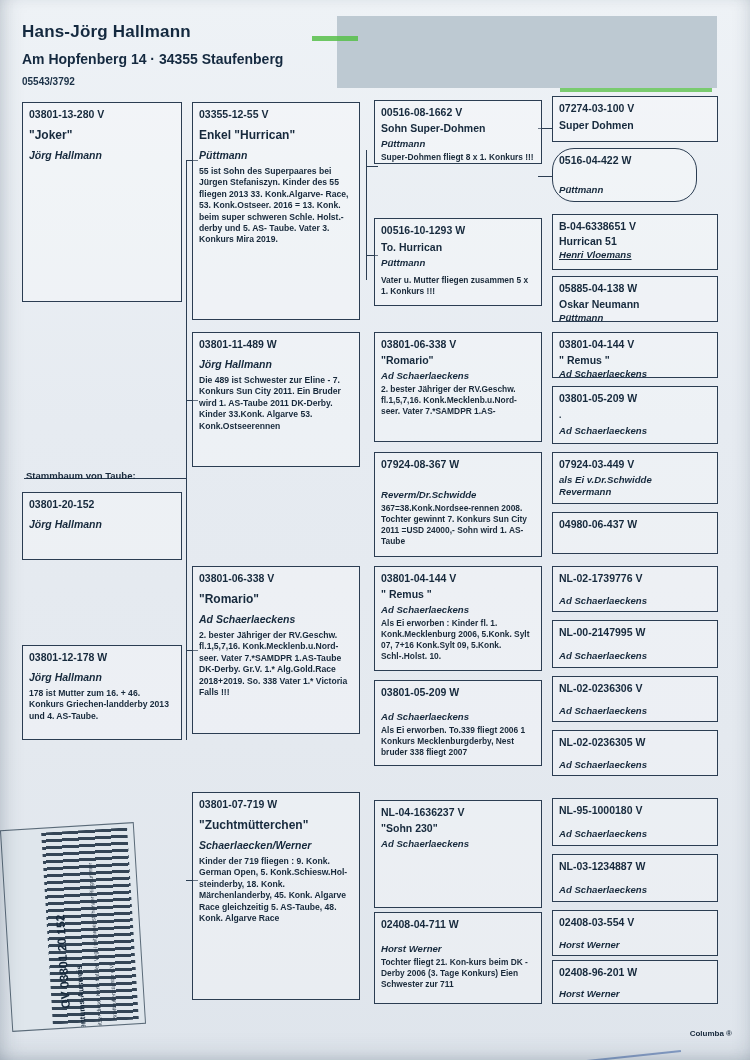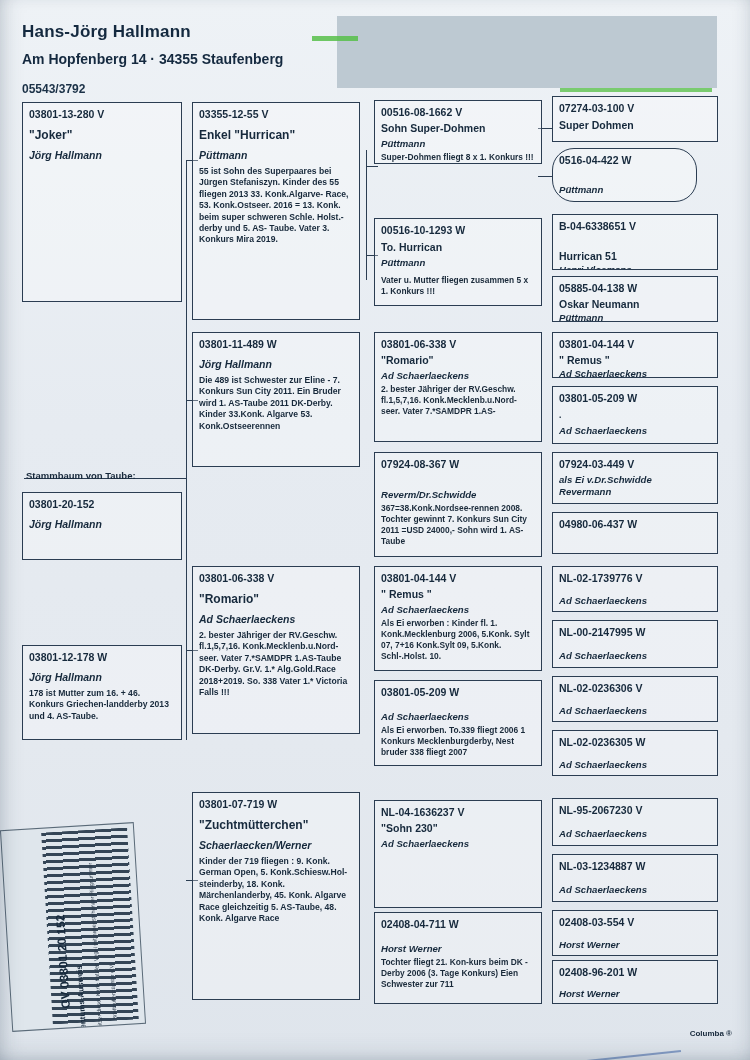--- a/index.html
+++ b/index.html
@@ -21,21 +21,21 @@
     position:absolute;left:0;top:0;width:750px;height:1060px;
     box-shadow:inset 14px 0 26px -18px rgba(40,60,80,.35),
                inset -10px 0 24px -18px rgba(40,60,80,.30),
                inset 0 -14px 30px -20px rgba(40,60,80,.35);
     pointer-events:none;
   }
   
   .hdr{position:absolute;left:22px;top:22px;}
   .hdr .name{font-size:17px;font-weight:bold;letter-spacing:.2px;color:#14293f;}
   .hdr .addr{font-size:14px;font-weight:bold;margin-top:9px;color:#14293f;}
-  .hdr .phone{font-size:12px;font-weight:bold;margin-top:15px;color:#1b3147;}
+  .hdr .phone{font-size:10px;font-weight:bold;margin-top:9px;color:#1b3147;}
   .redact{
     position:absolute;left:337px;top:16px;width:380px;height:72px;
     background:#b9c6ce;opacity:.92;
   }
   .hl-green{
     position:absolute;left:312px;top:36px;width:46px;height:5px;
     background:#57c04a;opacity:.85;
   }
   .hl-green2{
     position:absolute;left:560px;top:88px;width:152px;height:4px;
@@ -234,21 +234,21 @@
   <div class="c-nick" style="margin-top:4px;font-size:10.5px;">Super Dohmen</div>
 </div>
 
 <div class="card" style="left:552px;top:148px;width:145px;height:54px;border-radius:22px;">
   <div class="c-id">0516-04-422 W</div>
   <div class="c-sub" style="margin-top:17px;">Püttmann</div>
 </div>
 
 <div class="card" style="left:552px;top:214px;width:166px;height:56px;">
   <div class="c-id">B-04-6338651 V</div>
-  <div class="c-nick" style="margin-top:17px;font-size:10.5px;">Hurrican 51</div>
+  <div class="c-nick" style="margin-top:2px;font-size:10.5px;">Hurrican 51</div>
   <div class="c-sub" style="margin-top:2px;text-decoration:underline;">Henri Vloemans</div>
 </div>
 
 <div class="card" style="left:552px;top:276px;width:166px;height:46px;">
   <div class="c-id">05885-04-138 W</div>
   <div class="c-nick" style="margin-top:3px;font-size:10.5px;">Oskar Neumann</div>
   <div class="c-sub" style="margin-top:2px;">Püttmann</div>
 </div>
 
 <div class="card" style="left:552px;top:332px;width:166px;height:46px;">
@@ -287,21 +287,21 @@
   <div class="c-id">NL-02-0236306 V</div>
   <div class="c-sub" style="margin-top:10px;">Ad Schaerlaeckens</div>
 </div>
 
 <div class="card" style="left:552px;top:730px;width:166px;height:46px;">
   <div class="c-id">NL-02-0236305 W</div>
   <div class="c-sub" style="margin-top:10px;">Ad Schaerlaeckens</div>
 </div>
 
 <div class="card" style="left:552px;top:798px;width:166px;height:48px;">
-  <div class="c-id">NL-95-2067230 V</div>
+  <div class="c-id">NL-95-1000180 V</div>
   <div class="c-sub" style="margin-top:11px;">Ad Schaerlaeckens</div>
 </div>
 
 <div class="card" style="left:552px;top:854px;width:166px;height:48px;">
   <div class="c-id">NL-03-1234887 W</div>
   <div class="c-sub" style="margin-top:11px;">Ad Schaerlaeckens</div>
 </div>
 
 <div class="card" style="left:552px;top:910px;width:166px;height:46px;">
   <div class="c-id">02408-03-554 V</div>

